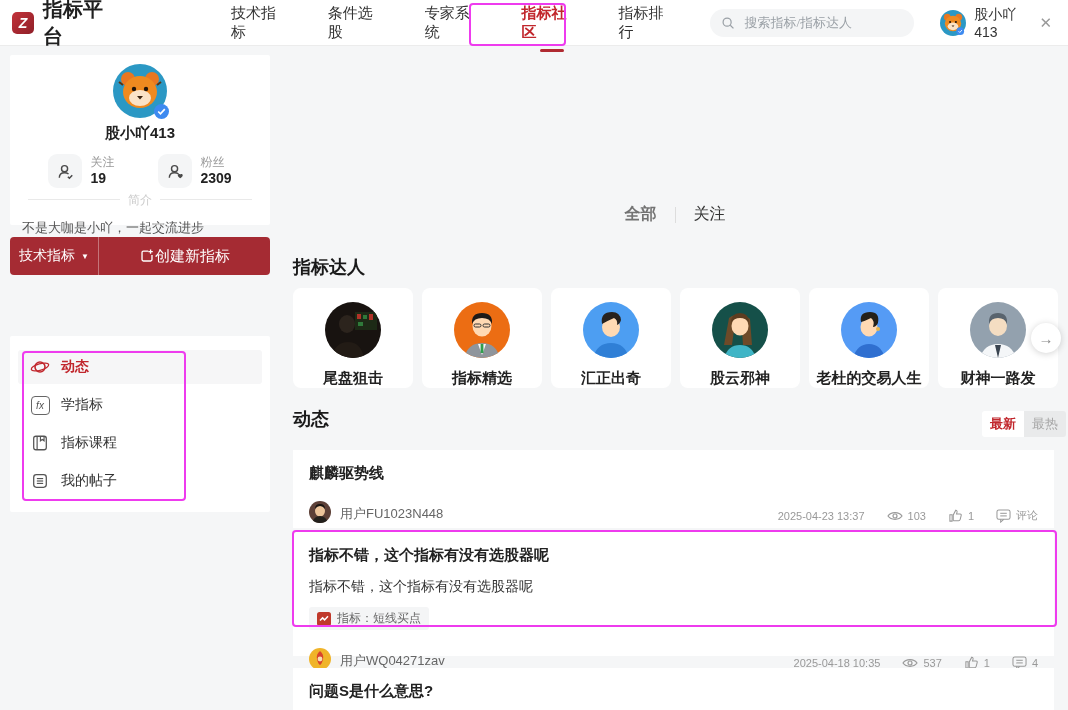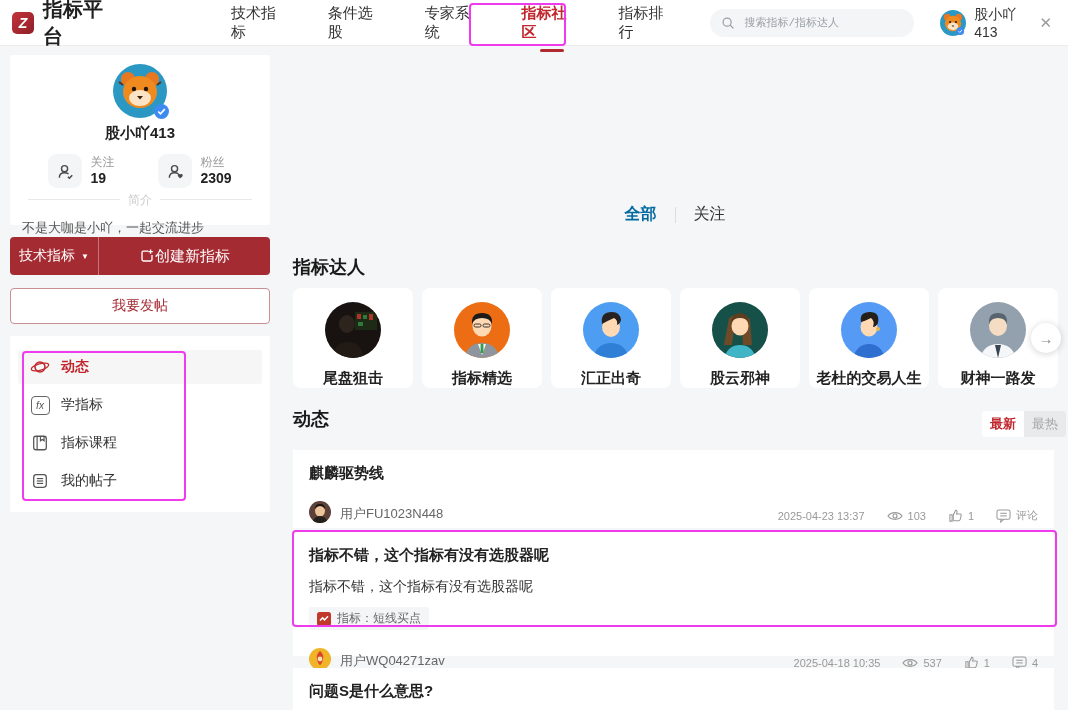--- a/index.html
+++ b/index.html
@@ -13,22 +13,22 @@
         background:linear-gradient(135deg,#c3333b,#8f1f28);color:#fff;font-weight:bold;
         font-size:14px;display:flex;align-items:center;justify-content:center;font-style:italic;}
   .app-title{font-weight:bold;font-size:20px;color:#1f1f1f;margin-left:9px;}
   .nav{display:flex;gap:33px;margin-left:106px;}
   .nav-item{font-size:15px;color:#333;cursor:pointer;position:relative;padding:3px 2px;}
   .nav-item.active{color:#c1272d;font-weight:bold;}
   .nav-item.active::after{content:"";position:absolute;left:50%;transform:translateX(-50%);
         bottom:-7px;width:24px;height:3px;background:#b02a31;border-radius:2px;}
   .search{margin-left:30px;width:182px;height:28px;background:#f4f5f6;border-radius:15px;
           display:flex;align-items:center;padding:0 11px;}
-  .search input{border:none;outline:none;background:transparent;font-size:11px;color:#be185d;
-          margin-left:7px;width:150px;font-family:Liberation Mono, monospace;}
+  .search input{border:none;outline:none;background:transparent;font-size:13px;color:#be185d;
+          margin-left:7px;width:150px;font-family:Liberation Serif, serif;}
   .search input::placeholder{color:#9aa0a6;}
   .user{display:flex;align-items:center;margin-left:26px;}
   .user .uname{font-size:14px;color:#333;margin-left:8px;}
   .avatar-sm{position:relative;width:26px;height:26px;}
   .close-x{margin-left:auto;margin-right:16px;color:#999;font-size:15px;cursor:pointer;}
 
   
   .anno{position:absolute;border:2.5px solid #ee3bee;border-radius:4px;z-index:60;pointer-events:none;}
   .anno-nav{left:469px;top:3px;width:93px;height:39px;}
   .anno-menu{left:22px;top:351px;width:160px;height:146px;}
@@ -70,21 +70,21 @@
   .menu-item.active{background:#f6f6f7;color:#c1272d;font-weight:bold;}
   .mi-ic{width:20px;height:20px;display:flex;align-items:center;justify-content:center;}
   .fx-box{width:17px;height:17px;border:1.4px solid #666;border-radius:4px;font-size:10px;
           font-style:italic;color:#555;display:flex;align-items:center;justify-content:center;
           font-weight:normal;}
 
   
   .tabs{position:absolute;left:285px;top:204px;width:780px;display:flex;align-items:center;
         justify-content:center;gap:18px;}
   .tab{font-size:16px;color:#333;cursor:pointer;}
-  .tab.active{color:#0369a1;font-weight:bold;}
+  .tab.active{color:#737373;font-weight:bold;}
   .tab-div{width:1px;height:16px;background:#ddd;}
 
   .sec-title{position:absolute;font-size:18px;font-weight:bold;color:#1a1a1a;}
   .experts-title{left:293px;top:255px;}
   .feed-title{left:293px;top:407px;}
 
   .expert-cards{position:absolute;left:293px;top:288px;width:775px;display:flex;gap:9px;}
   .expert-card{width:120px;height:100px;background:#fff;border-radius:8px;text-align:center;
                flex:0 0 auto;cursor:pointer;}
   .expert-card .av{margin-top:14px;}
@@ -219,21 +219,20 @@
     <div class="btn-seg2">
       <svg width="16" height="16" viewBox="0 0 18 18">
         <path d="M10.5 3.5 H5 a1.6 1.6 0 0 0 -1.6 1.6 V13 A1.6 1.6 0 0 0 5 14.6 H13 A1.6 1.6 0 0 0 14.6 13 V8" fill="none" stroke="#fff" stroke-width="1.5"></path>
         <line x1="13" y1="1.6" x2="13" y2="6.6" stroke="#fff" stroke-width="1.5"></line>
         <line x1="10.5" y1="4.1" x2="15.5" y2="4.1" stroke="#fff" stroke-width="1.5"></line>
       </svg>
       <span>创建新指标</span>
     </div>
   </div>
 
-  <div class="post-btn">我要发帖</div>
 
   <div class="menu-card">
     <div class="menu-item active">
       <span class="mi-ic">
         <svg width="20" height="20" viewBox="0 0 20 20">
           <circle cx="10" cy="10" r="5" fill="none" stroke="#c1272d" stroke-width="1.6"></circle>
           <ellipse cx="10" cy="10" rx="9" ry="3.2" fill="none" stroke="#c1272d" stroke-width="1.3" transform="rotate(-16 10 10)"></ellipse>
         </svg>
       </span>
       <span>动态</span>

